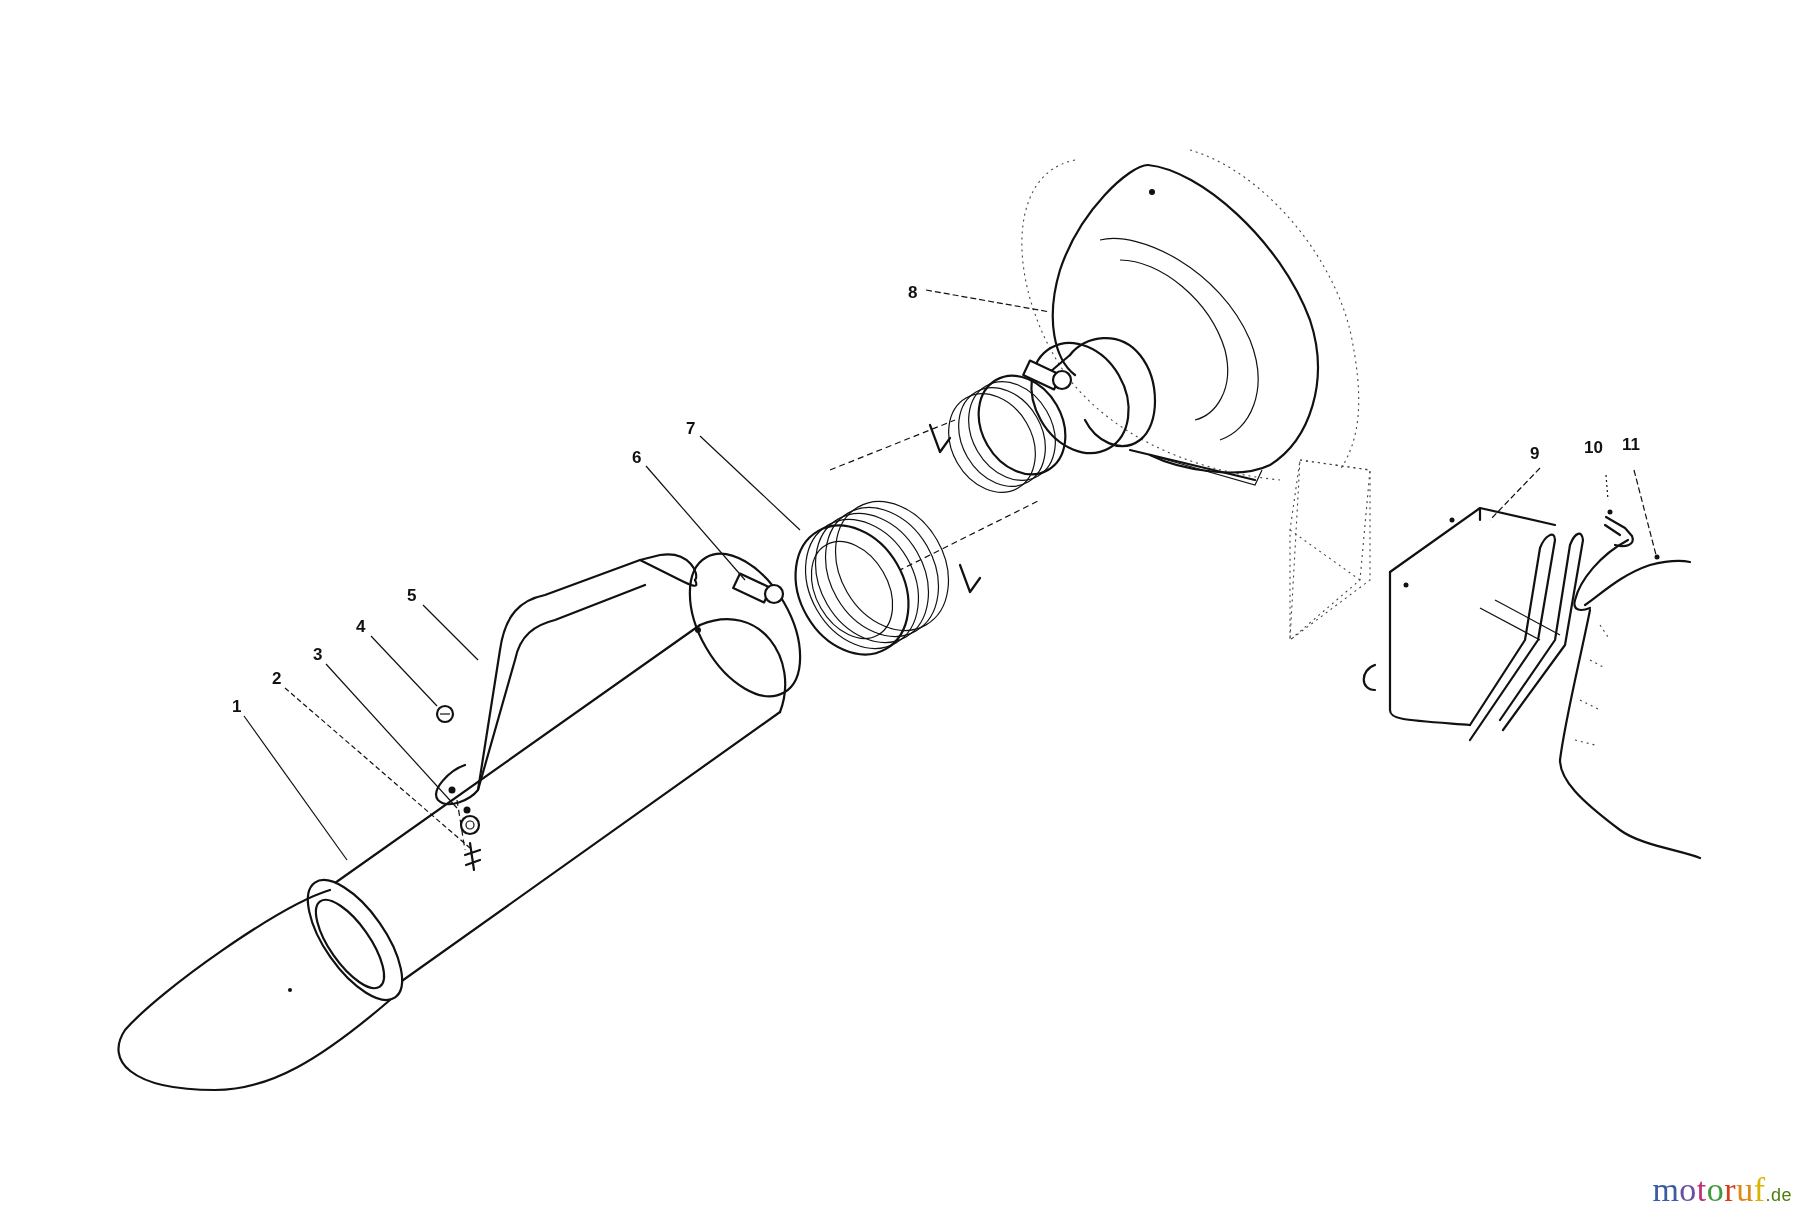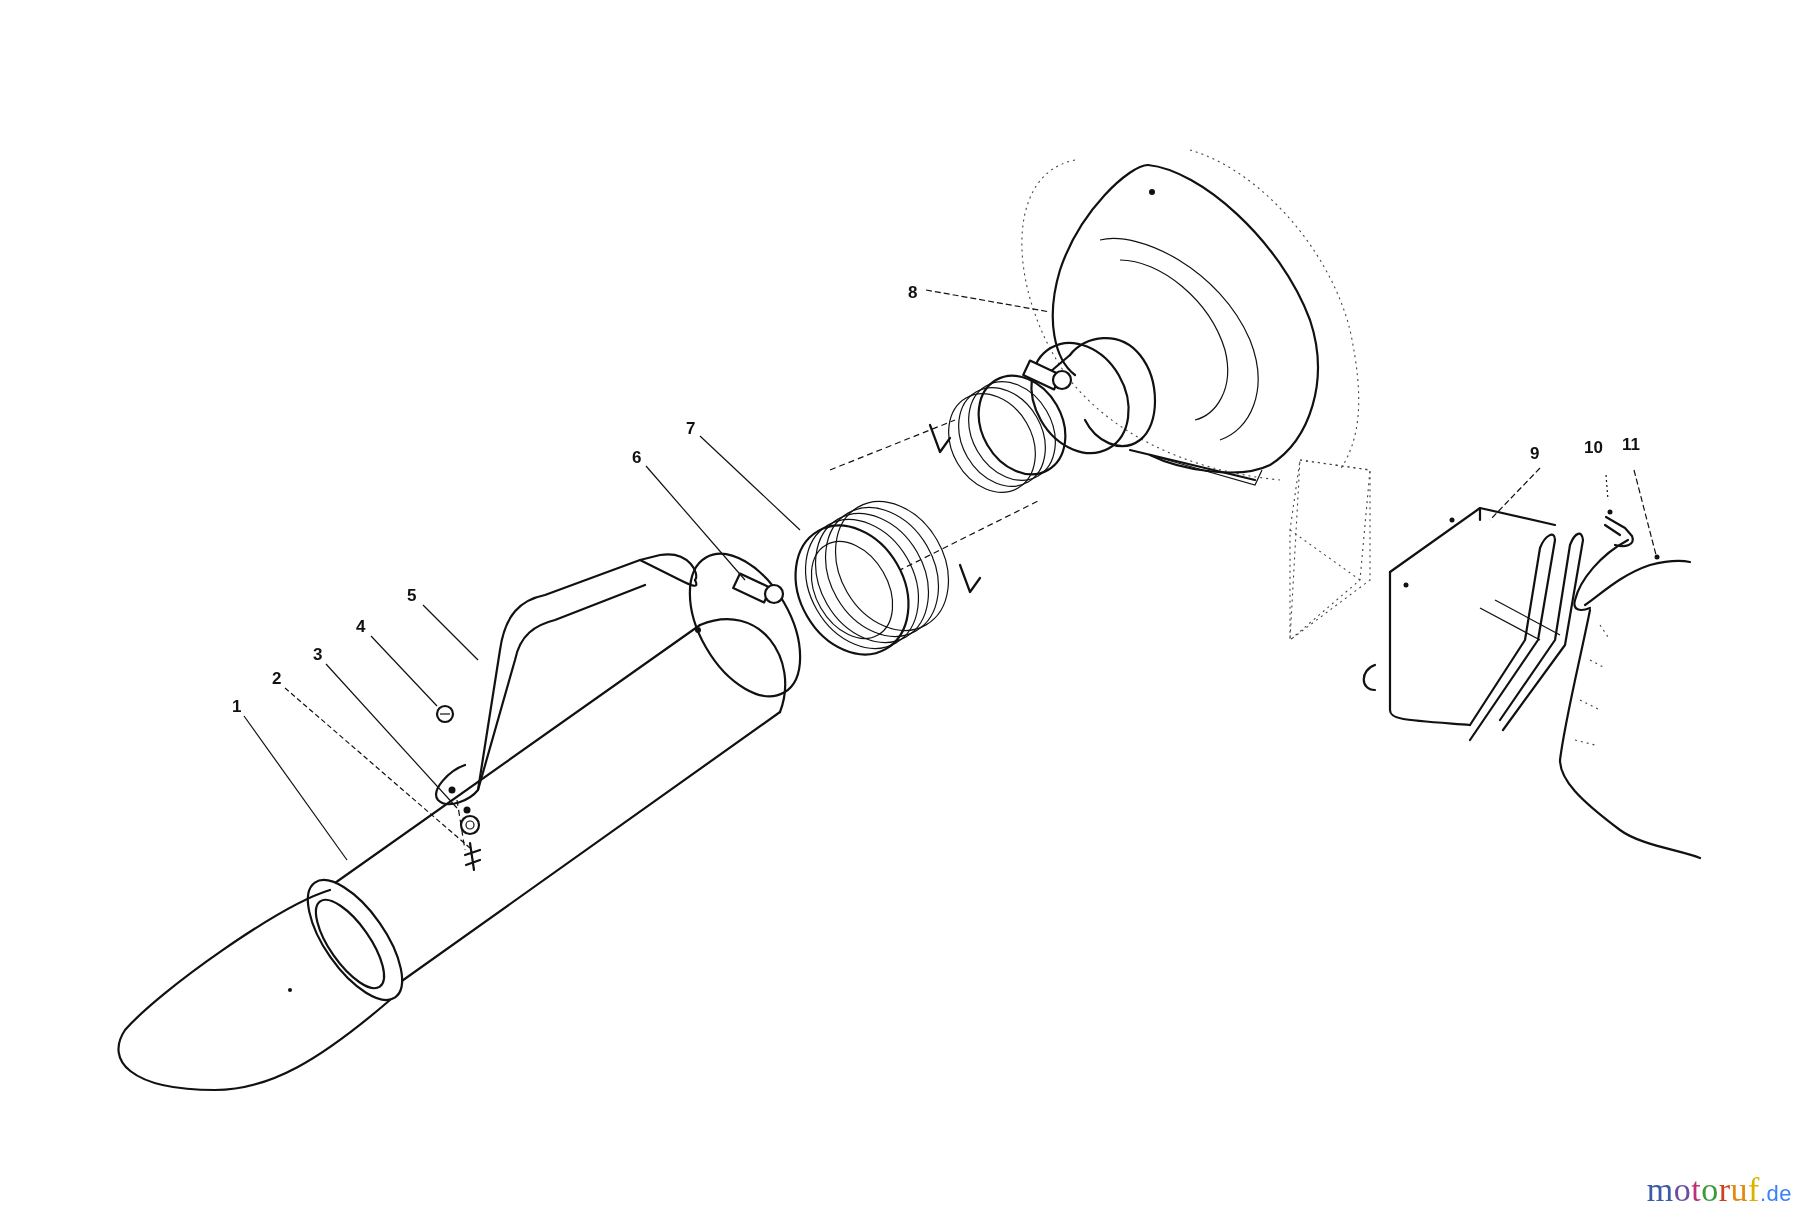--- a/index.html
+++ b/index.html
@@ -6,21 +6,21 @@
     body { width:1800px; height:1219px; overflow:hidden; position:relative; font-family:"Liberation Sans", sans-serif; }
     #diagram { position:absolute; left:0; top:0; width:1800px; height:1219px; }
     .part-label { font-family:"Liberation Sans", sans-serif; font-weight:bold; font-size:17px; fill:#111; }
     .ln { stroke:#111; stroke-width:2.2; fill:none; stroke-linecap:round; stroke-linejoin:round; }
     .thin { stroke:#111; stroke-width:1.2; fill:none; }
     .dash { stroke:#111; stroke-width:1.2; fill:none; stroke-dasharray:6 4; }
     .dot { stroke:#444; stroke-width:1.1; fill:none; stroke-dasharray:2 4; }
     .fillw { fill:#fff; }
     .watermark { position:absolute; right:8px; bottom:10px; font-family:"Liberation Serif", serif; font-size:34px; letter-spacing:0.5px; }
     .watermark span { display:inline-block; }
-    .watermark .tld { font-family:"Liberation Sans", sans-serif; font-size:22px; color:#3b82f6; }
+    .watermark .tld { font-family:"Liberation Sans", sans-serif; font-size:18px; color:#4d7c0f; }
   </style>
 </head>
 <body>
 
 <svg id="diagram" viewBox="0 0 1800 1219" xmlns="http://www.w3.org/2000/svg">
 
   <g>
     <path class="dot" d="M1075 160 C 1000 175, 1010 300, 1070 380 C 1110 430, 1180 470, 1280 480"></path>
     <path class="dot" d="M1190 150 C 1260 170, 1330 250, 1350 330 C 1365 400, 1360 440, 1340 470"></path>
     <path class="ln" d="M1148 165 C 1130 165, 1080 210, 1060 270 C 1045 320, 1055 360, 1075 375"></path>

